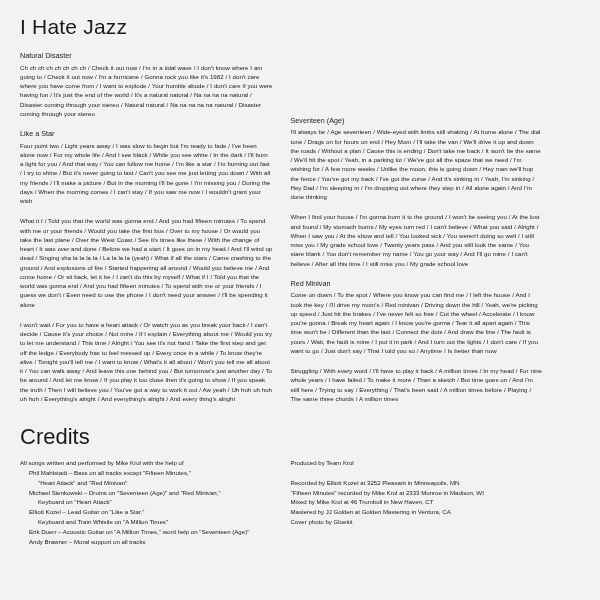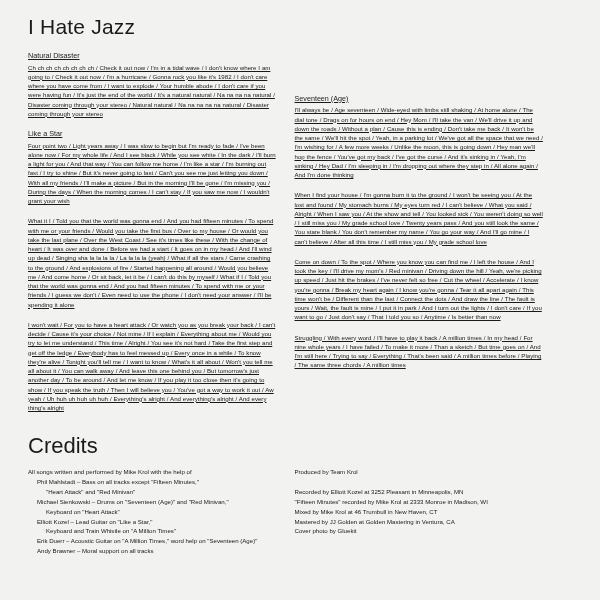--- a/index.html
+++ b/index.html
@@ -11,35 +11,34 @@
     height: 600px;
     background: #f2f2f0;
     font-family: "Liberation Sans", sans-serif;
     color: #1a1a1a;
     overflow: hidden;
   }
   .page {
     width: 557px;
     height: 600px;
     box-sizing: border-box;
-    padding: 16px 14px 8px 28px;
+    padding: 16px 14px 8px 20px;
     position: relative;
   }
   .album-title {
     font-size: 21px;
     font-weight: 400;
     letter-spacing: 0.2px;
     margin: 0 0 14px 0;
     line-height: 1;
   }
   .lyrics-columns {
     display: flex;
     gap: 18px;
-    align-items: center;
-    text-decoration: underline;
+    align-items: flex-end;
   }
   .col {
     width: 50%;
   }
   .song {
     margin-bottom: 11px;
   }
   .song-title {
     font-size: 7.2px;
     font-weight: 400;
@@ -111,20 +110,21 @@
       <div class="song">
         <h2 class="song-title">Seventeen (Age)</h2>
         <p class="song-body">I'll always be / Age seventeen / Wide-eyed with limbs still shaking / At home alone / The dial tone / Drags on for hours on end / Hey Mom / I'll take the van / We'll drive it up and down the roads / Without a plan / Cause this is ending / Don't take me back / It won't be the same / We'll hit the spot / Yeah, in a parking lot / We've got all the space that we need / I'm wishing for / A few more weeks / Unlike the moon, this is going down / Hey man we'll hop the fence / You've got my back / I've got the curse / And it's sinking in / Yeah, I'm sinking / Hey Dad / I'm sleeping in / I'm dropping out where they step in / All alone again / And I'm done thinking</p>
       </div>
 
       <div class="song">
         <p class="song-body">When I find your house / I'm gonna burn it to the ground / I won't be seeing you / At the lost and found / My stomach burns / My eyes turn red / I can't believe / What you said / Alright / When I saw you / At the show and tell / You looked sick / You weren't doing so well / I still miss you / My grade school love / Twenty years pass / And you still look the same / You stare blank / You don't remember my name / You go your way / And I'll go mine / I can't believe / After all this time / I still miss you / My grade school love</p>
       </div>
 
       <div class="song">
+        <h2 class="song-title">Red Minivan</h2>
         <p class="song-body">Come on down / To the spot / Where you know you can find me / I left the house / And I took the key / I'll drive my mom's / Red minivan / Driving down the hill / Yeah, we're picking up speed / Just hit the brakes / I've never felt so free / Cut the wheel / Accelerate / I know you're gonna / Break my heart again / I know you're gonna / Tear it all apart again / This time won't be / Different than the last / Connect the dots / And draw the line / The fault is yours / Wait, the fault is mine / I put it in park / And I turn out the lights / I don't care / If you want to go / Just don't say / That I told you so / Anytime / Is better than now</p>
       </div>
 
       <div class="song">
         <p class="song-body">Struggling / With every word / I'll have to play it back / A million times / In my head / For nine whole years / I have failed / To make it more / Than a sketch / But time goes on / And I'm still here / Trying to say / Everything / That's been said / A million times before / Playing / The same three chords / A million times</p>
       </div>
 
     </div>
 
   </div>

